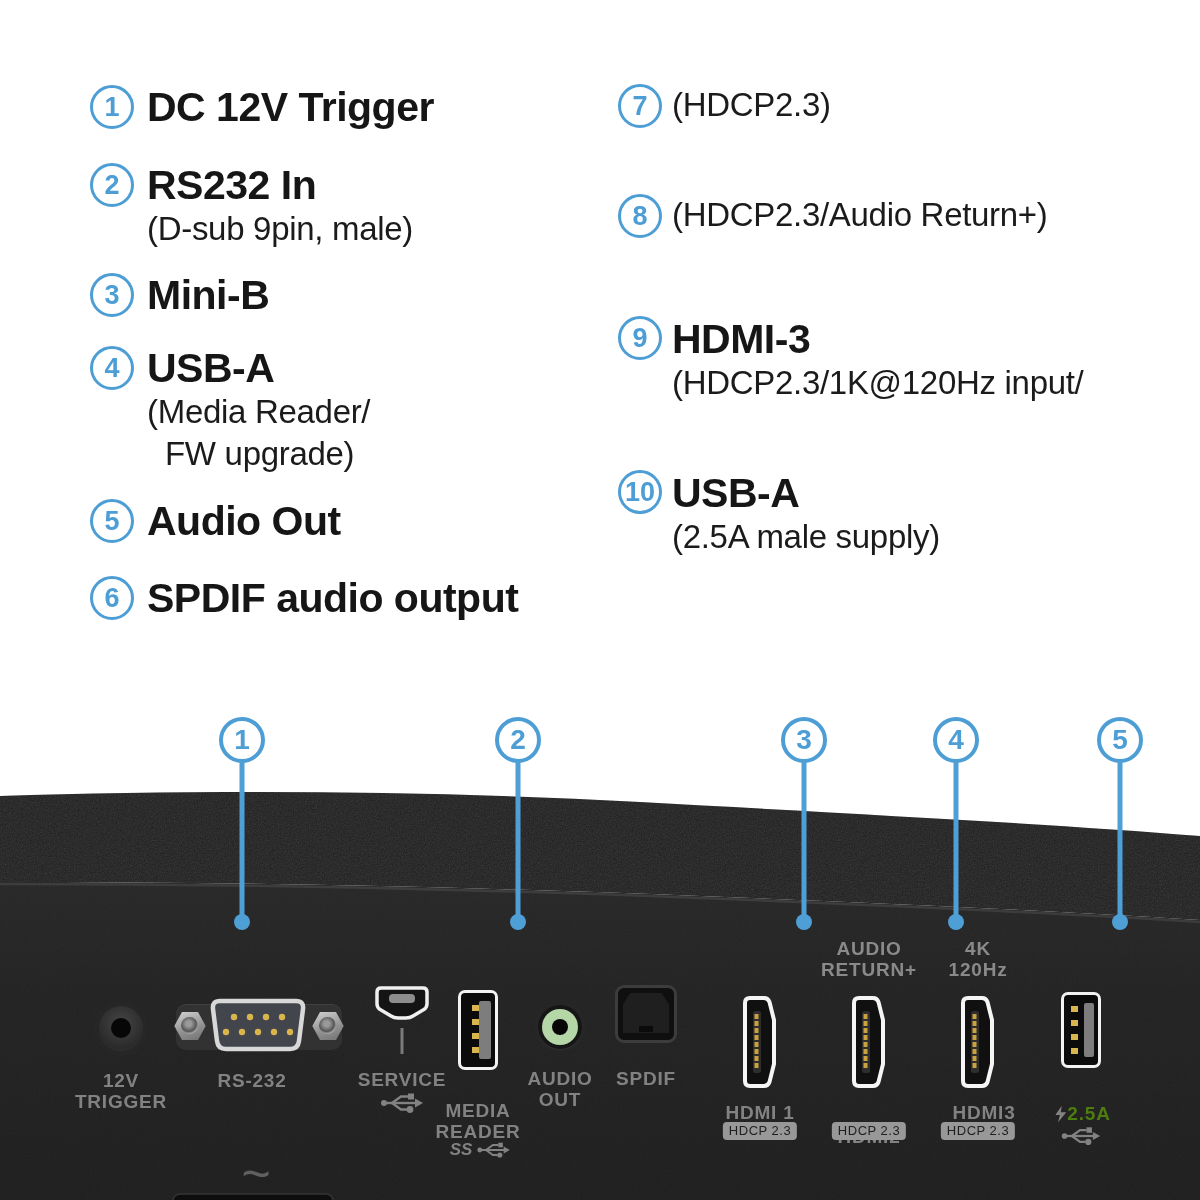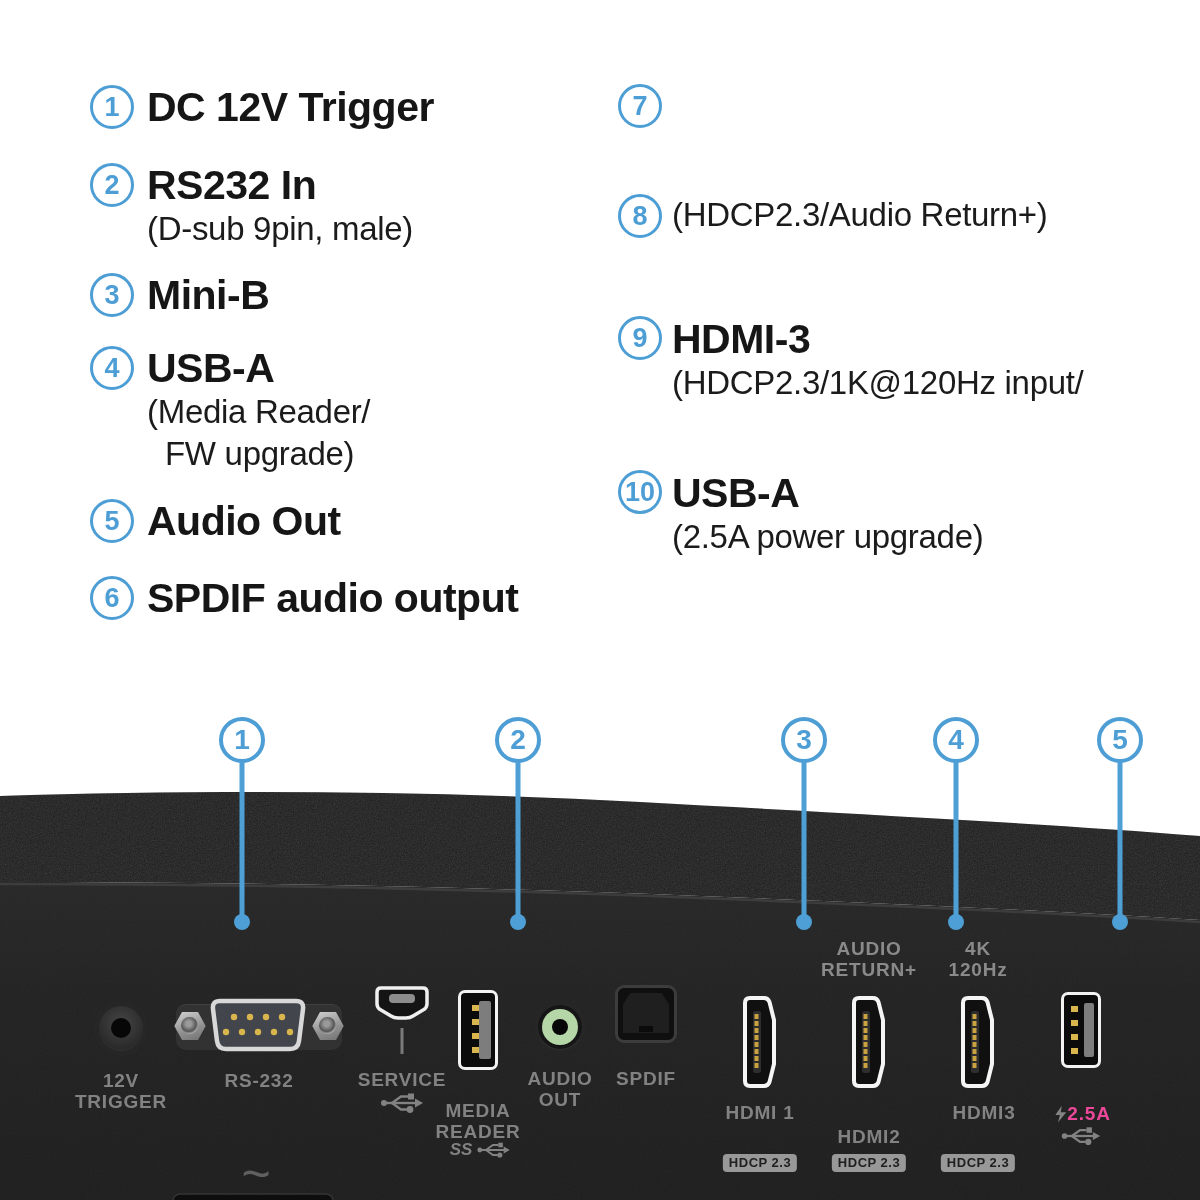--- a/index.html
+++ b/index.html
@@ -41,21 +41,21 @@
   
   .panel-svg{position:absolute;left:0;top:780px;width:1200px;height:420px;z-index:1;}
 
   
   .panel-ui{position:absolute;inset:0;z-index:5;}
   .p-label{position:absolute;transform:translateX(-50%);text-align:center;color:#828282;
       font-size:19px;font-weight:bold;letter-spacing:0.8px;line-height:21px;white-space:nowrap;}
   .p-annot{position:absolute;transform:translateX(-50%);text-align:center;color:#8a8a8a;
       font-size:19px;font-weight:bold;letter-spacing:0.8px;line-height:21px;white-space:nowrap;}
   .badge{position:absolute;transform:translateX(-50%);background:#989898;color:#1f1f1f;font-size:13px;
-      font-weight:bold;letter-spacing:0.5px;border-radius:4px;padding:1px 6px 2px 6px;white-space:nowrap;margin-top:32px;}
+      font-weight:normal;letter-spacing:0.5px;border-radius:4px;padding:1px 6px 2px 6px;white-space:nowrap;}
   .tilde{position:absolute;left:256px;top:1146px;transform:translateX(-50%);color:#606060;
       font-size:50px;line-height:56px;font-weight:normal;}
 
   
   .jack-recess{position:absolute;border-radius:50%;background:#262626;}
   .jack-ring{position:absolute;border-radius:50%;background:radial-gradient(circle at 50% 40%,#454545,#2b2b2b 70%);box-shadow:0 1px 1px rgba(255,255,255,0.06);}
   .jack-hole{position:absolute;border-radius:50%;background:#070707;}
 
   
   .rs-bar{position:absolute;left:176px;top:1004px;width:166px;height:46px;background:#323232;border-radius:10px;
@@ -79,21 +79,21 @@
 
   
   .spdif-outer{position:absolute;left:615px;top:985px;width:62px;height:58px;background:#0f0f0f;
       border:3px solid #3c3c3c;border-radius:9px;box-sizing:border-box;}
   .spdif-inner{position:absolute;left:623px;top:993px;width:46px;height:40px;background:#1f1f1f;
       clip-path:polygon(16% 0,84% 0,100% 28%,100% 100%,0 100%,0 28%);}
   .spdif-notch{position:absolute;left:639px;top:1026px;width:14px;height:6px;background:#0b0b0b;}
 
   .ss-row{position:absolute;transform:translateX(-50%);display:flex;align-items:flex-end;gap:2px;color:#828282;}
   .ss-text{font-size:17px;font-weight:bold;font-style:italic;letter-spacing:0;}
-  .bolt-row{position:absolute;transform:translateX(-50%);display:flex;align-items:center;gap:1px;color:#ec4899;
+  .bolt-row{position:absolute;transform:translateX(-50%);display:flex;align-items:center;gap:1px;color:#4d7c0f;
       font-size:19px;font-weight:bold;letter-spacing:0.8px;}
   svg.icon{display:block;}
 </style>
 </head>
 <body>
 
 <div class="stage">
 
   <div class="legend-item col-left li1">
     <span class="num-circle">1</span>
@@ -118,34 +118,35 @@
     <span class="num-circle">5</span>
     <div class="legend-main">Audio Out</div>
   </div>
   <div class="legend-item col-left li6">
     <span class="num-circle">6</span>
     <div class="legend-main">SPDIF audio output</div>
   </div>
 
   <div class="legend-item col-right li7">
     <span class="num-circle">7</span>
+    <div class="legend-sub">(HDCP2.3)</div>
   </div>
   <div class="legend-item col-right li8">
     <span class="num-circle">8</span>
     <div class="legend-sub">(HDCP2.3/Audio Return+)</div>
   </div>
   <div class="legend-item col-right li9">
     <span class="num-circle">9</span>
     <div class="legend-main">HDMI-3</div>
     <div class="legend-sub">(HDCP2.3/1K@120Hz input/</div>
   </div>
   <div class="legend-item col-right li10">
     <span class="num-circle">10</span>
     <div class="legend-main">USB-A</div>
-    <div class="legend-sub">(2.5A power upgrade)</div>
+    <div class="legend-sub">(2.5A male supply)</div>
   </div>
 
   <svg class="panel-svg" viewBox="0 0 1200 420" width="1200" height="420">
     <defs>
       <linearGradient id="panelGrad" x1="0" y1="0" x2="0" y2="1">
         <stop offset="0" stop-color="#272727"></stop>
         <stop offset="0.35" stop-color="#222222"></stop>
         <stop offset="1" stop-color="#1e1e1e"></stop>
       </linearGradient>
       <filter id="grain" x="0" y="0" width="100%" height="100%">
@@ -251,21 +252,21 @@
       <circle cx="28" cy="20" r="3.2" fill="#d9b54d"></circle>
         <circle cx="44" cy="20" r="3.2" fill="#d9b54d"></circle>
       <circle cx="60" cy="20" r="3.2" fill="#d9b54d"></circle>
         <circle cx="76" cy="20" r="3.2" fill="#d9b54d"></circle>
       <circle cx="20" cy="35" r="3.2" fill="#d9b54d"></circle>
         <circle cx="36" cy="35" r="3.2" fill="#d9b54d"></circle>
       <circle cx="52" cy="35" r="3.2" fill="#d9b54d"></circle>
         <circle cx="68" cy="35" r="3.2" fill="#d9b54d"></circle>
       <circle cx="84" cy="35" r="3.2" fill="#d9b54d"></circle>
     </svg>
-    <div class="p-label" style="left:259px;top:1070px;">RS-232</div>
+    <div class="p-label" style="left:252px;top:1070px;">RS-232</div>
 
     <svg class="icon" style="position:absolute;left:374px;top:985px;" width="56" height="36" viewBox="0 0 56 36">
       <path d="M7,3 H49 Q53,3 53,7 L53,19 Q53,23 49,25 L39,31 Q36,33 32,33 H24 Q20,33 17,31 L7,25 Q3,23 3,19 V7 Q3,3 7,3 Z" fill="#141414" stroke="#f0f0f0" stroke-width="3.5"></path>
       <rect x="15" y="9" width="26" height="9" rx="4" fill="#8d8d8d"></rect>
     </svg>
     <div class="dash" style="left:402px;top:1028px;"></div>
     <div class="p-label" style="left:402px;top:1069px;">SERVICE</div>
     <svg class="icon" style="position:absolute;left:379px;top:1090px;" width="46" height="26" viewBox="0 0 46 26">
       <g stroke="#828282" stroke-width="2.4" fill="none">
         <path d="M5,13 H37"></path>

